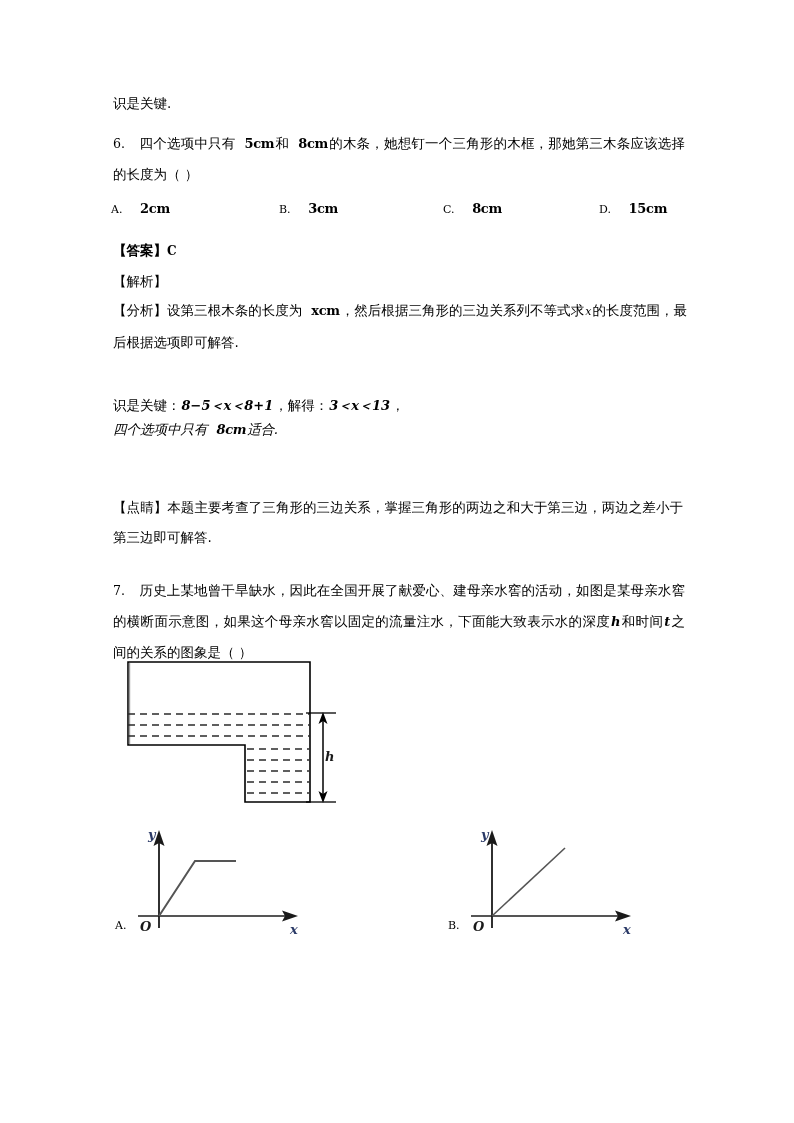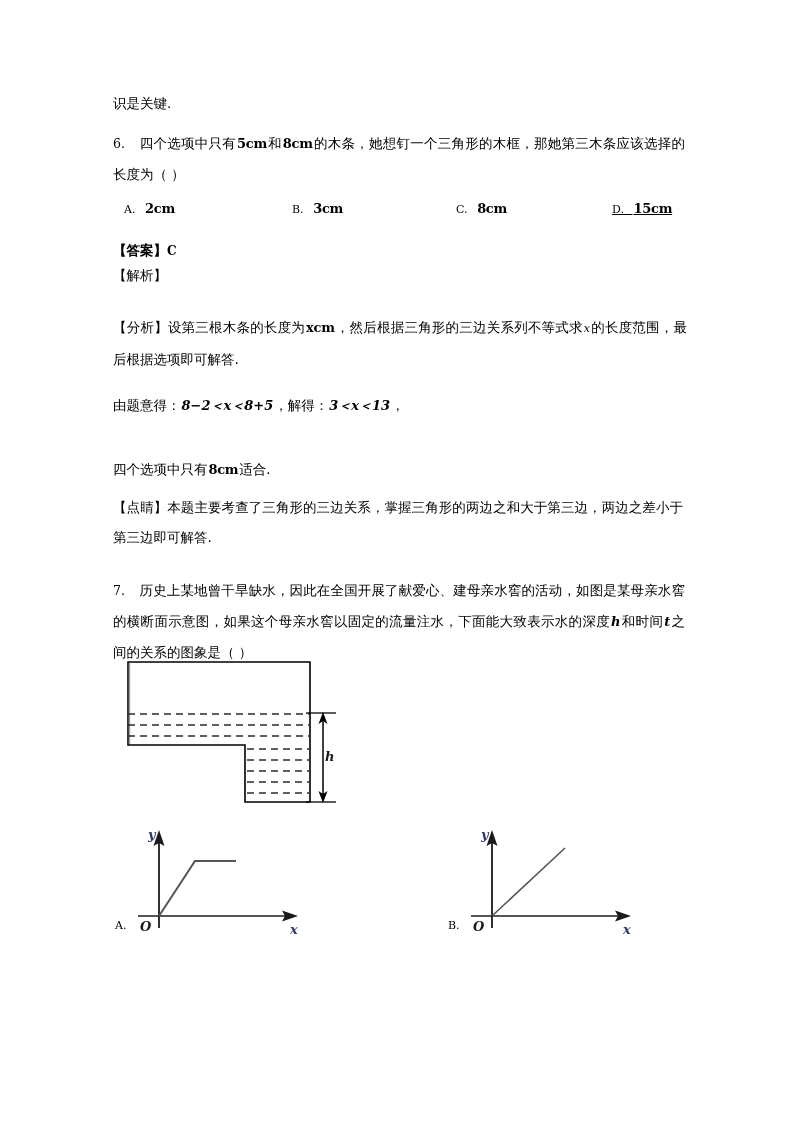--- a/index.html
+++ b/index.html
@@ -31,20 +31,21 @@
     line-height: 30px;
     text-align: justify;
     text-justify: inter-ideograph;
   }
   .mathb {
     font-family: "DejaVu Serif", "Liberation Serif", serif;
     font-weight: bold;
     font-size: 13px;
     letter-spacing: -0.3px;
     padding: 0 1px;
+    margin-left: 8px;
   }
   .mathi {
     font-family: "DejaVu Serif", "Liberation Serif", serif;
     font-style: italic;
     font-size: 11px;
     padding: 0 1px;
   }
   .mathbi {
     font-family: "DejaVu Serif", "Liberation Serif", serif;
     font-weight: bold;
@@ -61,21 +62,21 @@
     font-size: 12.5px;
   }
   .ans-letter {
     font-family: "DejaVu Serif", "Liberation Serif", serif;
     font-size: 12px;
   }
 
   
   .opt-row {
     position: absolute;
-    left: 124px;
+    left: 111px;
     width: 580px;
     height: 20px;
     font-size: 13.5px;
   }
   .opt {
     position: absolute;
     white-space: nowrap;
   }
 
   
@@ -101,41 +102,41 @@
 
   <div class="body-text" style="top:128px; left:113px; width:572px;">
     <span class="qnum">6.</span>
     <span style="display:inline-block;width:10px;"></span><span>四个选项中只有</span><span class="mathb">5cm</span><span>和</span><span class="mathb">8cm</span><span>的木条，她想钉一个三角形的木框，那她第三木条应该选择的长度为（     ）</span>
   </div>
 
   <div class="opt-row" style="top:200px;">
     <span class="opt" style="left:0px;"><span class="opt-letter">A.</span>&nbsp;&nbsp;<span class="mathb">2cm</span></span>
     <span class="opt" style="left:168px;"><span class="opt-letter">B.</span>&nbsp;&nbsp;<span class="mathb">3cm</span></span>
     <span class="opt" style="left:332px;"><span class="opt-letter">C.</span>&nbsp;&nbsp;<span class="mathb">8cm</span></span>
-    <span class="opt" style="left:488px;text-decoration:underline;"><span class="opt-letter">D.</span>&nbsp;&nbsp;<span class="mathb">15cm</span></span>
+    <span class="opt" style="left:488px;"><span class="opt-letter">D.</span>&nbsp;&nbsp;<span class="mathb">15cm</span></span>
   </div>
 
   <div class="body-text" style="top:235px;font-weight:bold;">
     <span>【答案】</span><span class="ans-letter">C</span>
   </div>
 
-  <div class="body-text" style="top:260px;">
+  <div class="body-text" style="top:266px;">
     <span>【解析】</span>
   </div>
 
-  <div class="body-text" style="top:312px; width:574px;">
+  <div class="body-text" style="top:295px; width:574px;">
     <span>【分析】</span><span>设第三根木条的长度为</span><span class="mathb">xcm</span><span>，然后根据三角形的三边关系列不等式求</span><span class="mathi">x</span><span>的长度范围，最后根据选项即可解答.</span>
   </div>
 
 
   <div class="body-text" style="top:390px;">
-    <span>由题意得：</span><span class="mathbi">8−2＜x＜8+5</span><span>，解得：</span><span class="mathbi">3＜x＜13</span><span>，</span>
-  </div>
-
-  <div class="body-text" style="top:454px;">
+    <span>识是关键：</span><span class="mathbi">8−5＜x＜8+1</span><span>，解得：</span><span class="mathbi">3＜x＜13</span><span>，</span>
+  </div>
+
+  <div class="body-text" style="top:414px;font-style:italic;">
     <span>四个选项中只有</span><span class="mathb">8cm</span><span>适合.</span>
   </div>
 
 
   <div class="body-text" style="top:492px; width:570px;">
     <span>【点睛】</span><span>本题主要考查了三角形的三边关系，掌握三角形的两边之和大于第三边，两边之差小于第三边即可解答.</span>
   </div>
 
   <div class="body-text" style="top:575px; width:572px;">
     <span class="qnum">7.</span>

